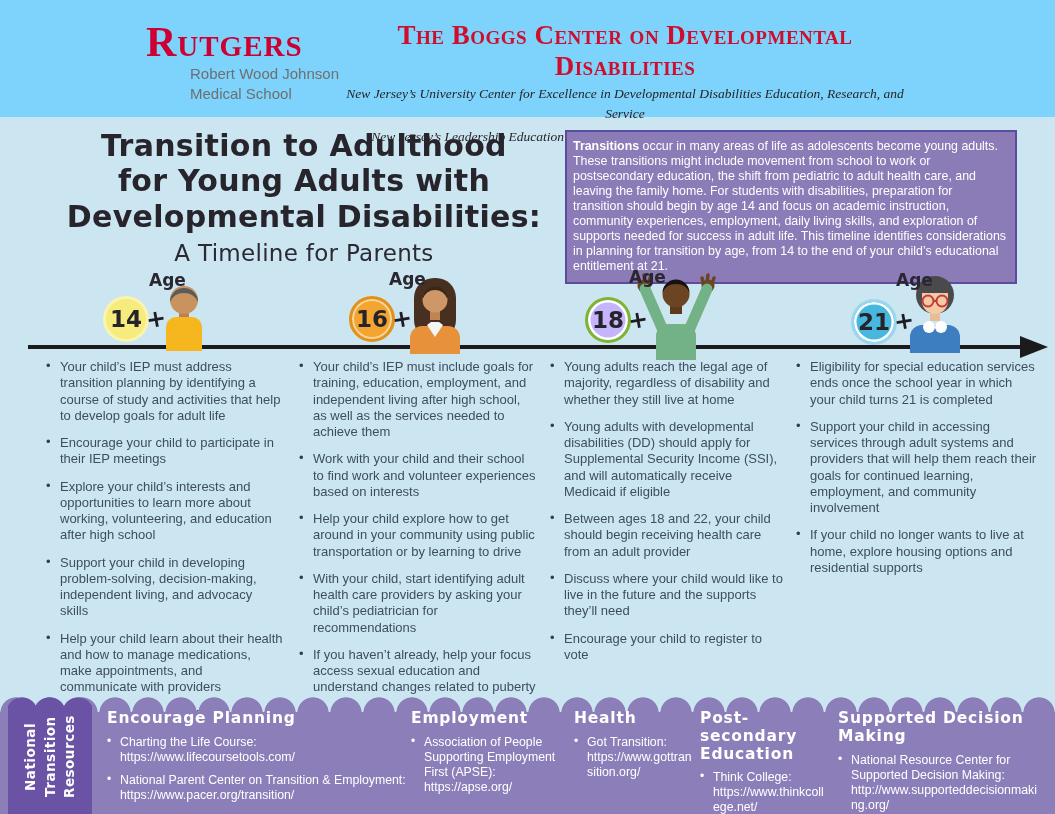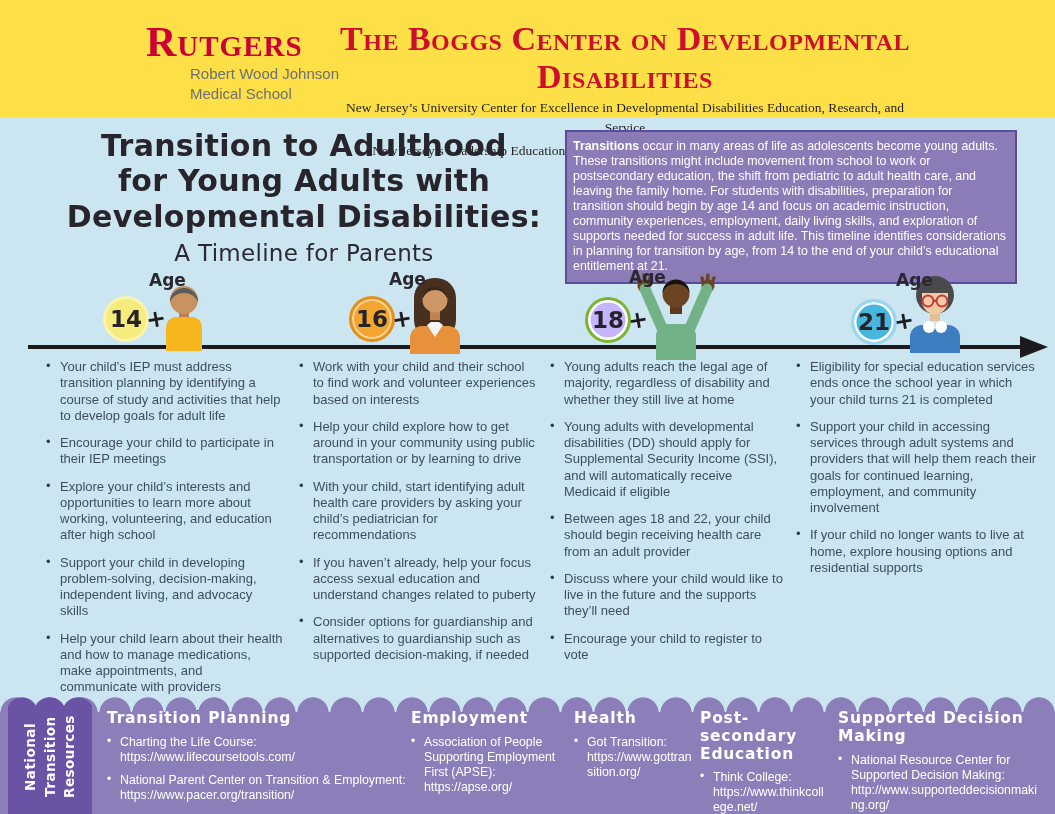--- a/index.html
+++ b/index.html
@@ -1,25 +1,25 @@
 <!DOCTYPE html>
 <html><head>
 <meta charset="utf-8">
 <style>
   * { margin:0; padding:0; box-sizing:border-box; }
   body { background:#e8e8e8; font-family:"Liberation Sans", sans-serif; }
   .page { position:relative; width:1055px; height:814px; background:#CBE5F1; overflow:hidden; margin:0 auto; }
 
   
-  .header { position:absolute; left:0; top:0; width:1055px; height:117px; background:#fde047; }
+  .header { position:absolute; left:0; top:0; width:1055px; height:117px; background:#7dd3fc; }
   .logo-brand { position:absolute; left:146px; top:18px; font-family:"Liberation Serif", serif; font-variant:small-caps; font-weight:700; font-size:42px; color:#CC0033; letter-spacing:1px; }
   .logo-sub { position:absolute; left:190px; top:64px; font-size:15px; color:#6E6F72; line-height:1.3; }
   .boggs { position:absolute; left:330px; top:20px; width:590px; text-align:center; }
-  .boggs-title { font-family:"Liberation Serif", serif; font-variant:small-caps; font-weight:600; color:#CE0E2D; font-size:34px; letter-spacing:0.5px; }
-  .boggs-sub { font-family:"Liberation Serif", serif; font-size:13.5px; color:#231F20; line-height:1.5; margin-top:2px; }
+  .boggs-title { font-family:"Liberation Serif", serif; font-variant:small-caps; font-weight:600; color:#CE0E2D; font-size:27px; letter-spacing:0.5px; }
+  .boggs-sub { font-family:"Liberation Serif", serif; font-style:italic; font-size:13.5px; color:#231F20; line-height:1.5; margin-top:2px; }
 
   
   .main-title { position:absolute; left:48px; top:128px; width:512px; text-align:center; color:#27242C; font-family:"DejaVu Sans", sans-serif; font-weight:700; font-size:30px; line-height:1.18; letter-spacing:0.3px; }
   .main-sub { font-weight:400; font-size:23px; margin-top:6px; color:#2B2933; }
   .info-box { position:absolute; left:565px; top:130px; width:452px; background:#8B7CB7; border:2px solid #5C4C9E; padding:7px 9px 8px 6px; color:#FFFFFF; font-size:12.4px; line-height:1.21; }
   .info-box .lead { font-weight:700; }
 
   
   .age-word { position:absolute; font-family:"DejaVu Sans", sans-serif; font-weight:700; font-size:17px; color:#2A2730; z-index:3;margin-left:41px; }
   .age-circle { position:absolute; width:46px; height:46px; border-radius:50%; display:flex; align-items:center; justify-content:center; font-family:"DejaVu Sans", sans-serif; font-weight:700; font-size:23px; color:#26232B; z-index:3; }
@@ -149,20 +149,21 @@
       <li>Your child’s IEP must address transition planning by identifying a course of study and activities that help to develop goals for adult life</li>
       <li>Encourage your child to participate in their IEP meetings</li>
       <li>Explore your child’s interests and opportunities to learn more about working, volunteering, and education after high school</li>
       <li>Support your child in developing problem-solving, decision-making, independent living, and advocacy skills</li>
       <li>Help your child learn about their health and how to manage medications, make appointments, and communicate with providers</li>
       <li>Think about the types of support your child may need in the future to make financial, medical, educational and other decisions</li>
     </ul>
   </div>
   <div class="col col-2">
     <ul>
+      <li>Your child’s IEP must include goals for training, education, employment, and independent living after high school, as well as the services needed to achieve them</li>
       <li>Work with your child and their school to find work and volunteer experiences based on interests</li>
       <li>Help your child explore how to get around in your community using public transportation or by learning to drive</li>
       <li>With your child, start identifying adult health care providers by asking your child’s pediatrician for recommendations</li>
       <li>If you haven’t already, help your focus access sexual education and understand changes related to puberty</li>
       <li>Consider options for guardianship and alternatives to guardianship such as supported decision-making, if needed</li>
     </ul>
   </div>
   <div class="col col-3">
     <ul>
       <li>Young adults reach the legal age of majority, regardless of disability and whether they still live at home</li>
@@ -182,21 +183,21 @@
 
   <div class="footer-scallop"></div>
   <div class="footer-body"></div>
   <div class="footer-side-scallop"></div>
   <div class="footer-side"></div>
   <div class="side-label">
     <div class="side-label-inner">National Transition Resources</div>
   </div>
 
   <div class="fs fs-1">
-    <div class="fs-heading">Transition Planning</div>
+    <div class="fs-heading">Encourage Planning</div>
     <ul>
       <li>Charting the Life Course: https://www.lifecoursetools.com/</li>
       <li>National Parent Center on Transition &amp; Employment: https://www.pacer.org/transition/</li>
     </ul>
   </div>
   <div class="fs fs-2">
     <div class="fs-heading">Employment</div>
     <ul>
       <li>Association of People Supporting Employment First (APSE): https://apse.org/</li>
     </ul>

